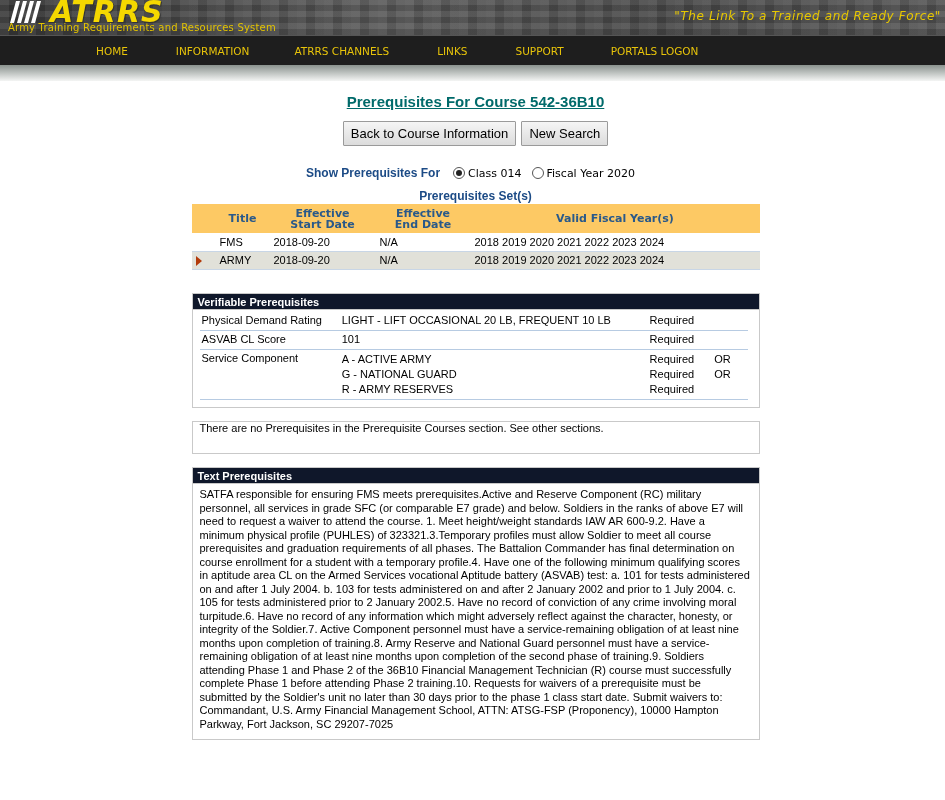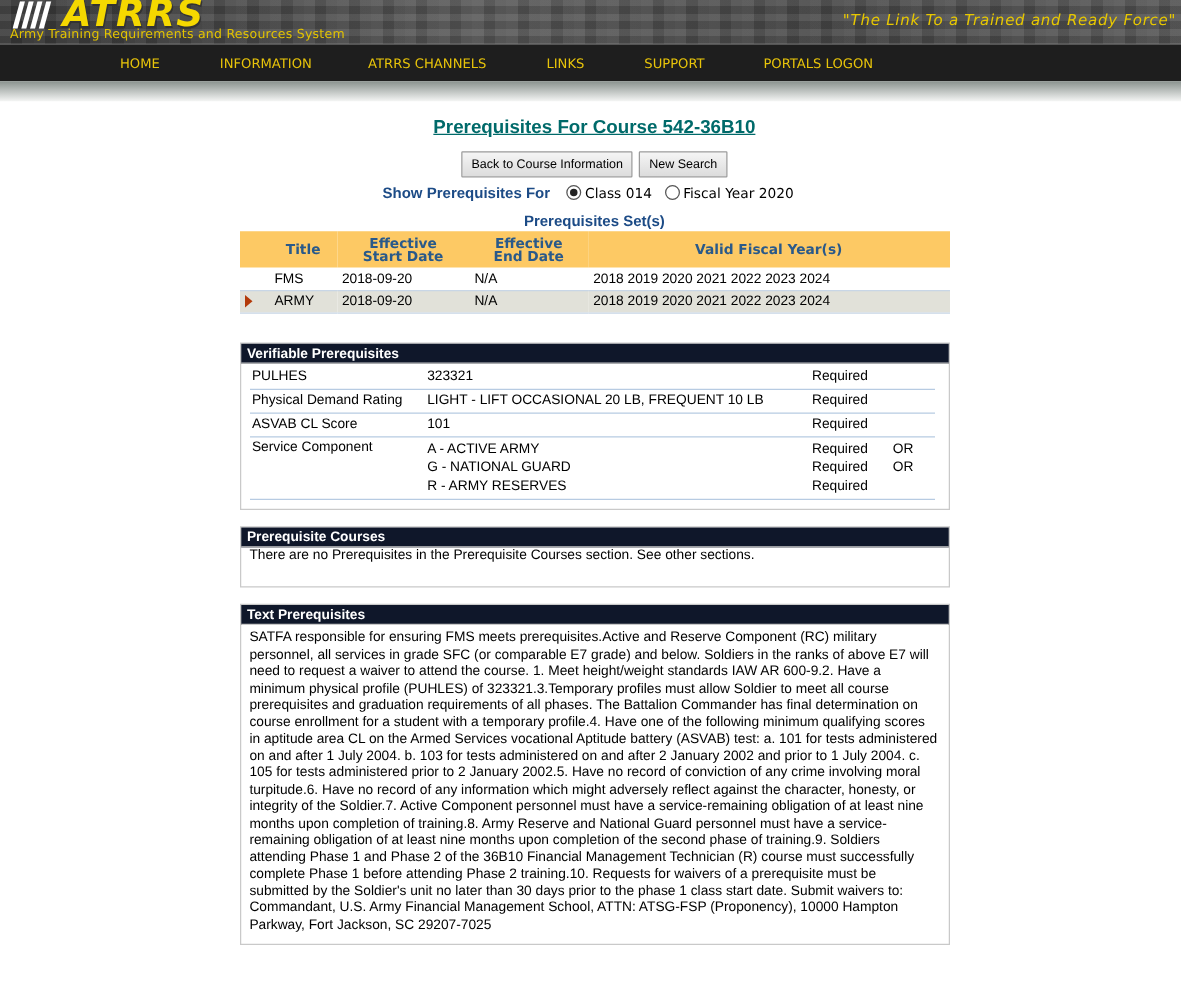--- a/index.html
+++ b/index.html
@@ -49,26 +49,26 @@
   .shadow-band { height: 16px; background: linear-gradient(#8a928e, #f4f5f4); }
 
   
   .main { width: 568px; margin: 0 auto; position: relative; left: 3px; }
   .page-title {
     text-align: center; margin-top: 12px;
     font-weight: bold; font-size: 15px; color: #006a6a; text-decoration: underline;
   }
   .btn-row { text-align: center; margin-top: 11px; }
   .btn {
-    display: inline-block; font-family: "Liberation Sans", sans-serif; font-size: 10px;
+    display: inline-block; font-family: "Liberation Sans", sans-serif; font-size: 13px;
     background: linear-gradient(#f5f5f5, #dcdcdc); border: 1px solid #9a9a9a;
     padding: 4px 7px; margin: 0 1px; color: #000; cursor: pointer; border-radius: 1px;
   }
   .show-row {
-    text-align: right; margin-top: 5px; font-size: 12px;
+    text-align: right; margin-top: 20px; font-size: 12px;
     display: flex; justify-content: center; align-items: center;
   }
   .show-label { color: #1c4b86; font-weight: bold; margin-right: 13px; }
   .radio {
     display: inline-block; width: 12px; height: 12px; border-radius: 50%;
     border: 1px solid #555; position: relative; margin-right: 3px; background: #fff;
   }
   .radio.checked::after {
     content: ""; position: absolute; left: 2px; top: 2px; width: 6px; height: 6px;
     border-radius: 50%; background: #222;
@@ -177,25 +177,20 @@
       </tr>
     </tbody>
   </table>
 
   <div class="panel" style="margin-top:23px">
     <div class="panel-head">Verifiable Prerequisites</div>
     <div class="panel-body" style="padding:2px 11px 7px 7px">
       <table class="verif">
         <tbody>
         <tr>
-          <td>PULHES</td>
-          <td>323321</td>
-          <td>Required</td>
-        </tr>
-        <tr>
           <td>Physical Demand Rating</td>
           <td>LIGHT - LIFT OCCASIONAL 20 LB, FREQUENT 10 LB</td>
           <td>Required</td>
         </tr>
         <tr>
           <td>ASVAB CL Score</td>
           <td>101</td>
           <td>Required</td>
         </tr>
         <tr>
@@ -210,21 +205,20 @@
             <div class="line"><span>Required</span><span class="or">OR</span></div>
             <div class="line"><span>Required</span></div>
           </td>
         </tr>
       </tbody>
         </table>
     </div>
   </div>
 
   <div class="panel" style="margin-top:13px">
-    <div class="panel-head">Prerequisite Courses</div>
     <div class="panel-body" style="height:31px; padding:0 7px">There are no Prerequisites in the Prerequisite Courses section. See other sections.</div>
   </div>
 
   <div class="panel" style="margin-top:13px">
     <div class="panel-head">Text Prerequisites</div>
     <div class="text-body">SATFA responsible for ensuring FMS meets prerequisites.Active and Reserve Component (RC) military personnel, all services in grade SFC (or comparable E7 grade) and below. Soldiers in the ranks of above E7 will need to request a waiver to attend the course. 1. Meet height/weight standards IAW AR 600-9.2. Have a minimum physical profile (PUHLES) of 323321.3.Temporary profiles must allow Soldier to meet all course prerequisites and graduation requirements of all phases. The Battalion Commander has final determination on course enrollment for a student with a temporary profile.4. Have one of the following minimum qualifying scores in aptitude area CL on the Armed Services vocational Aptitude battery (ASVAB) test: a. 101 for tests administered on and after 1 July 2004. b. 103 for tests administered on and after 2 January 2002 and prior to 1 July 2004. c. 105 for tests administered prior to 2 January 2002.5. Have no record of conviction of any crime involving moral turpitude.6. Have no record of any information which might adversely reflect against the character, honesty, or integrity of the Soldier.7. Active Component personnel must have a service-remaining obligation of at least nine months upon completion of training.8. Army Reserve and National Guard personnel must have a service-remaining obligation of at least nine months upon completion of the second phase of training.9. Soldiers attending Phase 1 and Phase 2 of the 36B10 Financial Management Technician (R) course must successfully complete Phase 1 before attending Phase 2 training.10. Requests for waivers of a prerequisite must be submitted by the Soldier's unit no later than 30 days prior to the phase 1 class start date. Submit waivers to: Commandant, U.S. Army Financial Management School, ATTN: ATSG-FSP (Proponency), 10000 Hampton Parkway, Fort Jackson, SC 29207-7025</div>
   </div>
 </div>
 
 </body></html>

